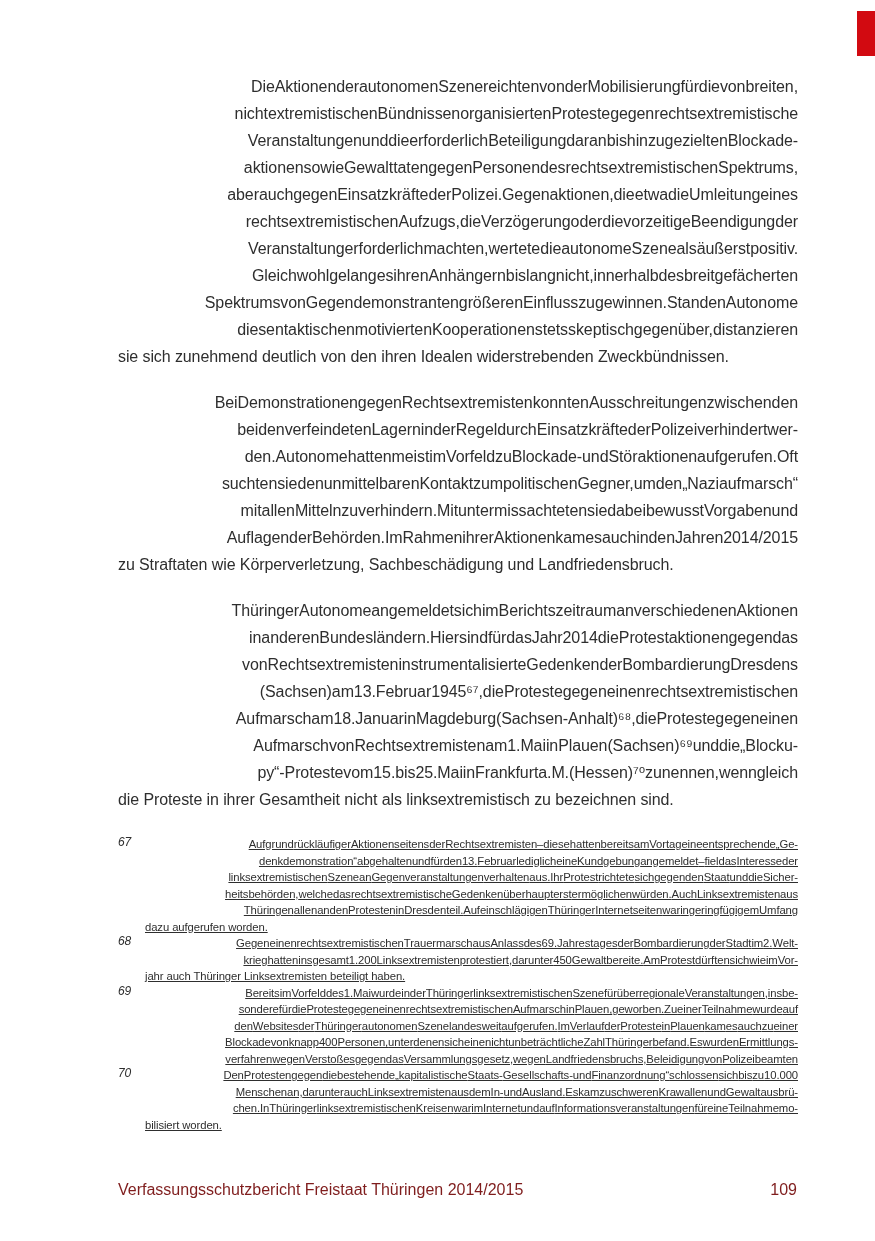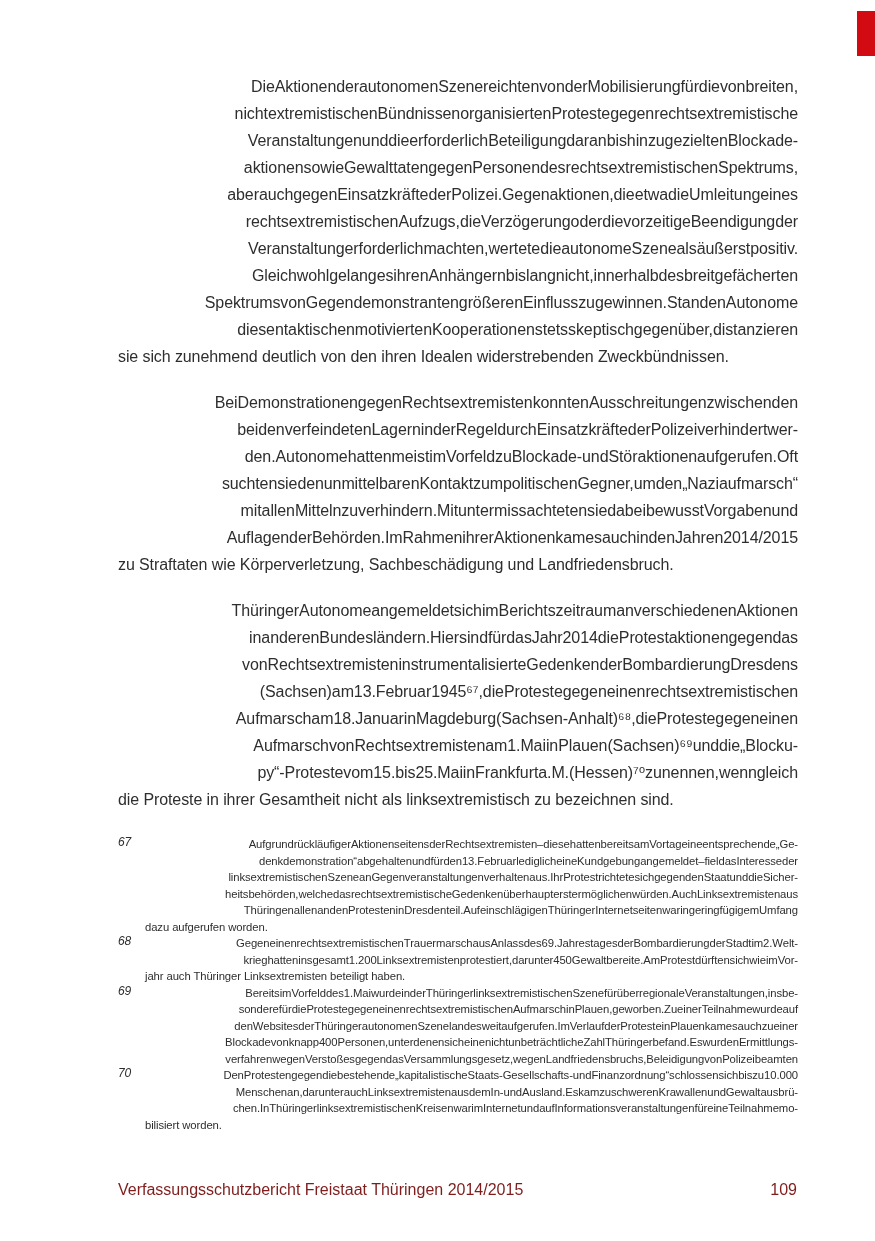--- a/index.html
+++ b/index.html
@@ -46,21 +46,21 @@
   .fn-num {
     flex: none;
     width: 27px;
     font-size: 12px;
     line-height: 16.5px;
     padding-top: 0;
     transform: translateY(-2px);
     font-style: italic;
   }
   .fn-text { flex: 1 1 auto; min-width: 0; }
-  .footnotes .line { line-height: 16.5px; height: 16.5px; }
+  .footnotes .line { line-height: 16.5px; height: 16.5px; text-decoration: underline; }
   .page-footer {
     position: absolute;
     top: 1180px;
     left: 118px;
     right: 78px;
     display: flex;
     justify-content: space-between;
     font-size: 16px;
     line-height: 20px;
     color: #7f1d1d;

